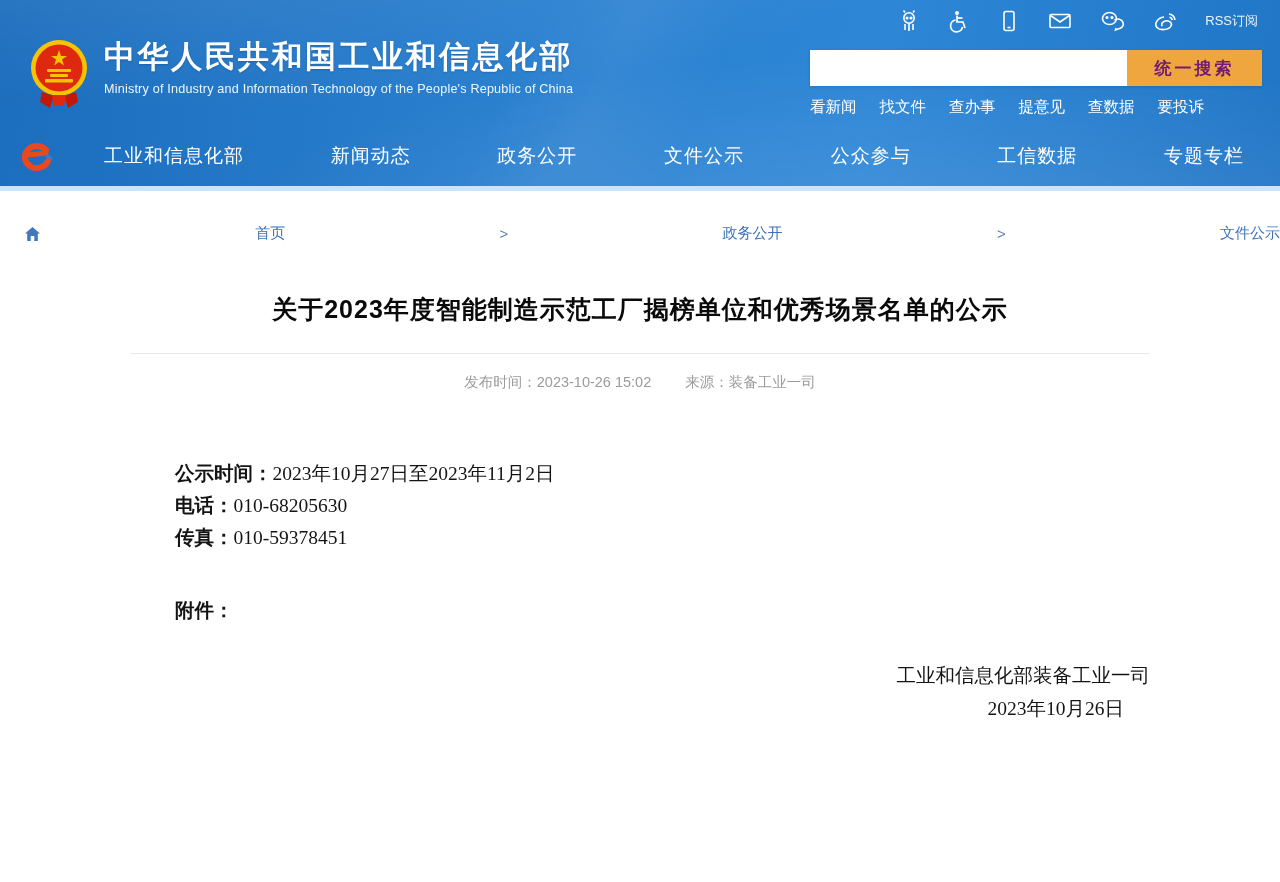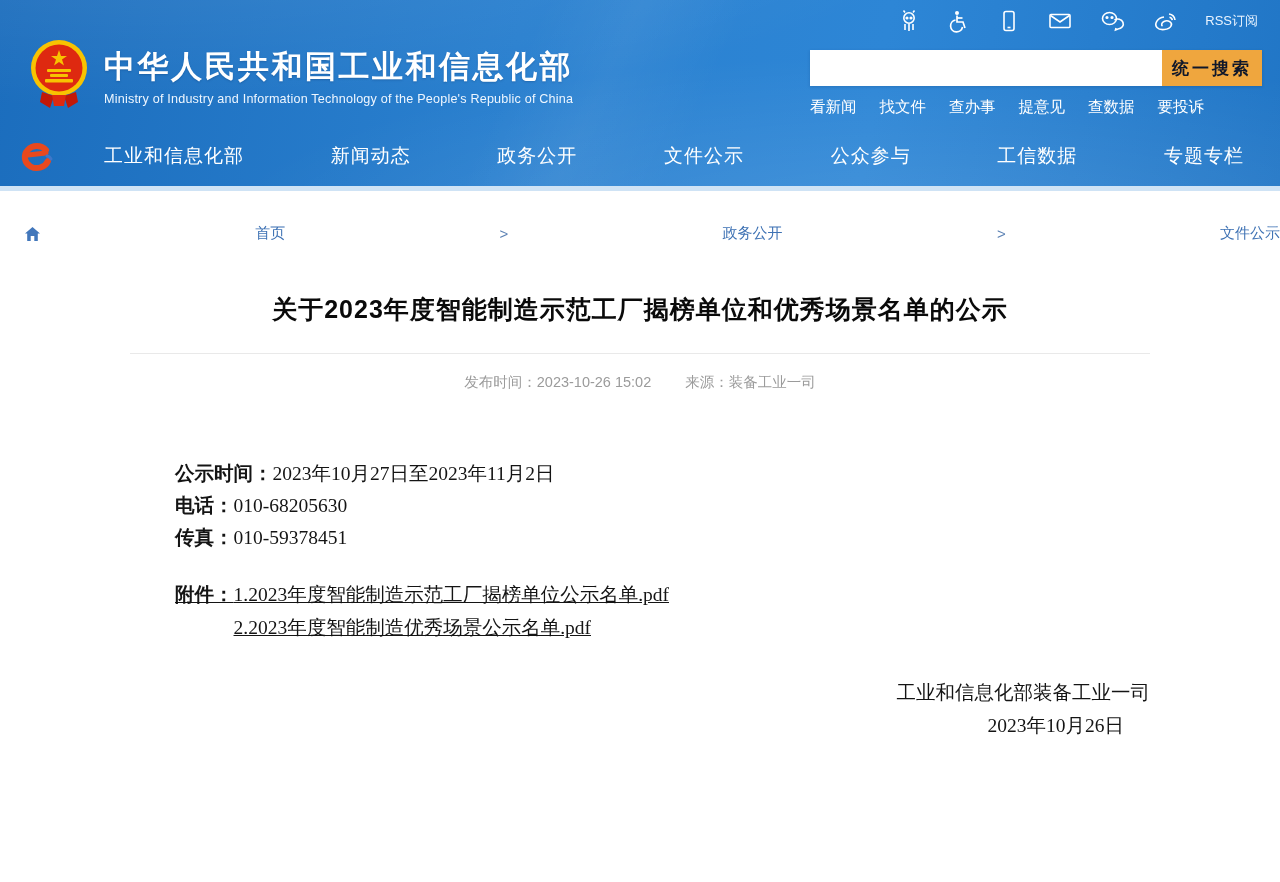--- a/index.html
+++ b/index.html
@@ -22,30 +22,30 @@
   }
   .topbar {
     height:34px; display:flex; justify-content:flex-end; align-items:center;
     gap:26px; padding:8px 22px 0 0; position:relative; z-index:2;
   }
   .topbar .tb-icon { display:inline-flex; cursor:pointer; }
   .topbar .rss { font-size:13px; color:#eaf4ff; cursor:pointer; }
 
   .banner { position:relative; z-index:2; display:flex; padding:4px 0 0 30px; }
   .emblem { width:58px; height:76px; flex:0 0 auto; }
-  .titles { margin-left:16px;margin-top:10px; }
+  .titles { margin-left:16px; }
   .title-cn { font-size:31px; font-weight:bold; letter-spacing:2.5px; line-height:1.25;
               text-shadow:0 1px 2px rgba(0,40,90,.25); }
   .title-en { font-size:12.6px; margin-top:5px; color:#eef6ff; letter-spacing:.2px; }
 
   .search-area { position:absolute; z-index:3; left:810px; top:50px; width:452px; }
   .search-row { display:flex; height:36px; box-shadow:0 1px 3px rgba(0,40,90,.2); }
   .search-input { flex:1; border:none; outline:none; background:#fff; padding:0 10px;
                   font-size:15px; }
-  .search-btn { width:100px; border:none; background:#efa63e; color:#0f172a;
+  .search-btn { width:135px; border:none; background:#efa63e; color:#701a75;
                 font-size:17px; font-weight:bold; letter-spacing:3px; cursor:pointer; }
   .quick-links { display:flex; gap:23px; margin-top:11px; font-size:15.5px; }
   .quick-links span { cursor:pointer; white-space:nowrap; }
 
   .mainnav { position:absolute; z-index:2; left:0; right:0; top:128px; height:56px;
              display:flex; align-items:center; }
   .nav-logo { position:absolute; left:16px; top:8px; width:40px; height:40px; }
   .nav-list { flex:1; display:flex; justify-content:space-between;
               padding:0 36px 0 104px; font-size:19px; letter-spacing:1px; }
   .nav-list span { cursor:pointer; white-space:nowrap; }
@@ -65,21 +65,21 @@
   .article-meta .gap { display:inline-block; width:34px; }
 
   .article-body { margin-top:66px; font-family:"Liberation Serif","DejaVu Serif",serif;
                   font-size:19.5px; color:#141414; }
   .para { text-indent:2em; line-height:32px; text-align:justify; }
 
   .details { margin-top:36px; padding-left:45px; }
   .detail-line { line-height:32px; }
   .lab { font-weight:bold; }
 
-  .attachments { margin-top:24px; padding-left:45px; display:flex;text-decoration:underline; }
+  .attachments { margin-top:40px; padding-left:45px; display:flex; }
   .att-label { font-weight:bold; line-height:33px; flex:0 0 auto; }
   .att-items { display:flex; flex-direction:column; }
   .att-item { line-height:33px; cursor:pointer; }
 
   .signature { margin-top:32px; text-align:right; line-height:33px; }
   .sig-date { padding-right:26px; }
 </style>
 </head>
 <body>
 
@@ -212,24 +212,20 @@
       <div class="detail-line">
         <span class="lab">电话：</span><span>010-68205630</span>
       </div>
       <div class="detail-line">
         <span class="lab">传真：</span><span>010-59378451</span>
       </div>
     </div>
 
     <div class="attachments">
       <span class="att-label">附件：</span>
-      <span class="att-items">
-        <span class="att-item">1.2023年度智能制造示范工厂揭榜单位公示名单.pdf</span>
-        <span class="att-item">2.2023年度智能制造优秀场景公示名单.pdf</span>
-      </span>
     </div>
 
     <div class="signature">
       <div>工业和信息化部装备工业一司</div>
       <div class="sig-date">2023年10月26日</div>
     </div>
   </div>
 </main>
 
 </body></html>

